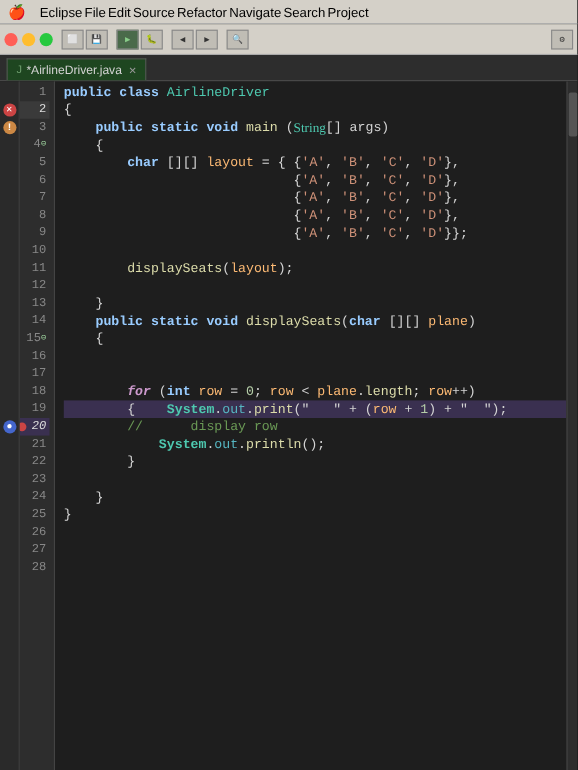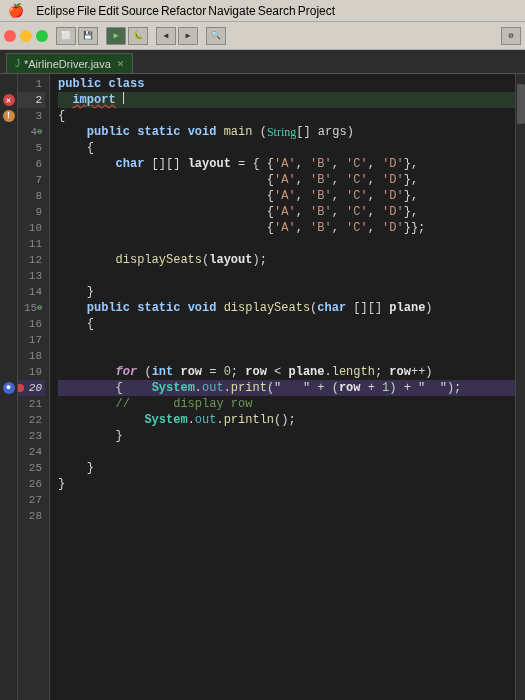--- a/index.html
+++ b/index.html
@@ -172,21 +172,21 @@
     }
 
     
     .kw { color: #cc99cc; font-weight: bold; font-style: italic; } 
     .kw2 { color: #99ccff; font-weight: bold; } 
     .comment { color: #6a9955; } 
     .num { color: #b5cea8; } 
     .method { color: #dcdcaa; } 
     .plain { color: #d4d4d4; }
     .char-lit { color: #ce9178; } 
-    .var { color: #e5e5e5; font-weight: bold; } 
+    .var { color: #fdba74; } 
     .sys { color: #4ec9b0; font-weight: bold; } 
     .out-kw { color: #56b6c2; } 
 
     
     .scrollbar {
       width: 10px;
       background: #2d2d2d;
       border-left: 1px solid #444;
     }
 
@@ -369,26 +369,23 @@
     <div class="line-num">24</div>
     <div class="line-num">25</div>
     <div class="line-num">26</div>
     <div class="line-num">27</div>
     <div class="line-num">28</div>
   </div>
 
   <div class="code-area">
 
     <div class="code-line">
-      <span class="kw2">public</span><span class="plain"> </span><span class="kw2">class</span><span class="plain"> </span>
-    </div>
-
-    <div class="code-line active-line">
-      <span class="plain">  </span><span class="kw2" style="text-decoration:underline wavy #cc4444;">import</span><span class="plain"> </span><span class="cursor"></span>
-    </div>
+      <span class="kw2">public</span><span class="plain"> </span><span class="kw2">class</span><span class="plain"> </span><span style="color:#4ec9b0;">AirlineDriver</span>
+    </div>
+
 
     <div class="code-line">
       <span class="plain">{</span>
     </div>
 
     <div class="code-line">
       <span class="plain">    </span><span class="kw2">public</span><span class="plain"> </span><span class="kw2">static</span><span class="plain"> </span><span class="kw2">void</span><span class="plain"> </span><span class="method">main</span><span class="plain"> (</span><span style="color:#4ec9b0;font-family:Liberation Serif, serif;">String</span><span class="plain">[] args)</span>
     </div>
 
     <div class="code-line">

